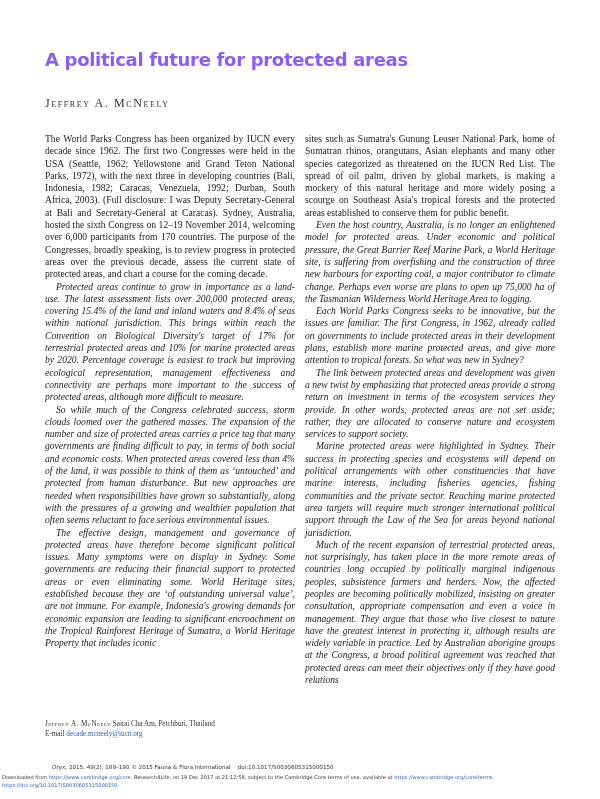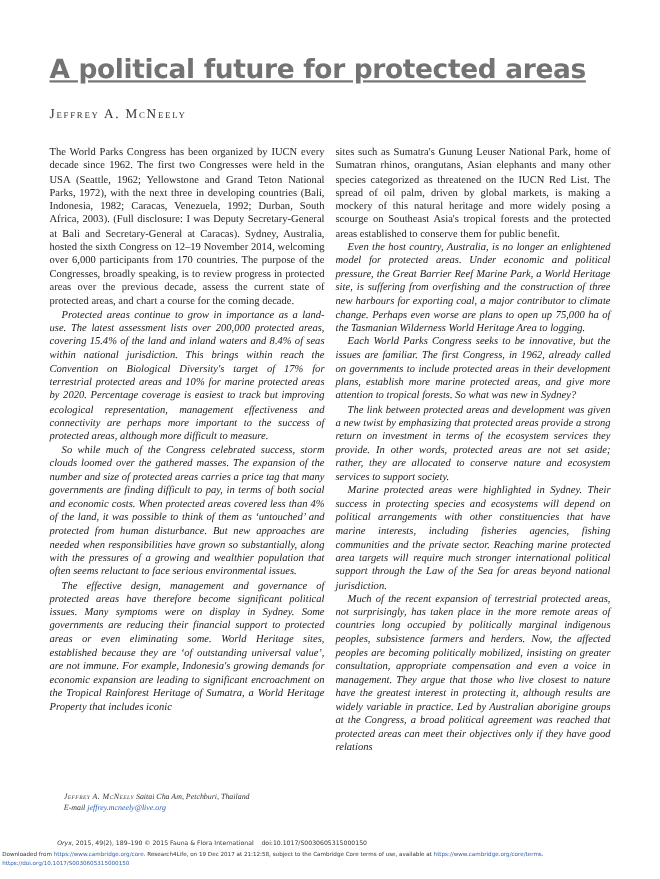--- a/index.html
+++ b/index.html
@@ -1,39 +1,39 @@
 <!DOCTYPE html>
 <html><head>
 <meta charset="utf-8">
 <style>
   html, body { margin: 0; padding: 0; background: #ffffff; }
   body { width: 600px; height: 799px; position: relative; overflow: hidden; color: #1a1a1a; }
   .title {
     position: absolute; left: 45px; top: 49px; margin: 0;
-    font-family: "DejaVu Sans", sans-serif; font-weight: bold; font-size: 24px;
-    letter-spacing: -0.3px; color: #737373; text-decoration: underline;
+    font-family: "DejaVu Sans", sans-serif; font-weight: bold; font-size: 18px;
+    letter-spacing: -0.3px; color: #8b5cf6;
   }
   .author {
     position: absolute; left: 45px; top: 96px;
     font-family: "Liberation Serif", serif; font-size: 12px; font-variant: small-caps;
     letter-spacing: 1.6px; color: #333;
   }
   .col {
     position: absolute; top: 133px; width: 250px;
     font-family: "Liberation Serif", serif; font-size: 9.6px; line-height: 12.3px;
     text-align: justify; hyphens: auto; color: #222;
   }
   .col-left { left: 45px; height: 560px; }
   .col-right { left: 305px; }
   .col p { margin: 0; text-indent: 0; }
   .col p + p { text-indent: 11px; font-style: italic; }
   .col p.cont { text-indent: 0; }
   .affil {
-    position: absolute; left: 58px; top: 719px; width: 250px;
-    font-family: "Liberation Serif", serif; font-size: 7.2px; line-height: 10px; color: #333; font-style: italic;
+    position: absolute; left: 45px; top: 719px; width: 250px;
+    font-family: "Liberation Serif", serif; font-size: 7.2px; line-height: 10px; color: #333;
   }
   .affil .sc { font-variant: small-caps; letter-spacing: 0.4px; }
   .link { color: #2a5db0; }
   .footer-cite {
     position: absolute; left: 52px; top: 764px;
     font-family: "DejaVu Sans", sans-serif; font-size: 5.6px; color: #333; white-space: nowrap;
   }
   .footer-cite .journal { font-style: italic; }
   .footer-dl {
     position: absolute; left: 2px; top: 773px; width: 596px;
@@ -62,21 +62,21 @@
   <p>The link between protected areas and development was given a new twist by emphasizing that protected areas provide a strong return on investment in terms of the ecosystem services they provide. In other words, protected areas are not set aside; rather, they are allocated to conserve nature and ecosystem services to support society.</p>
   <p>Marine protected areas were highlighted in Sydney. Their success in protecting species and ecosystems will depend on political arrangements with other constituencies that have marine interests, including fisheries agencies, fishing communities and the private sector. Reaching marine protected area targets will require much stronger international political support through the Law of the Sea for areas beyond national jurisdiction.</p>
   <p>Much of the recent expansion of terrestrial protected areas, not surprisingly, has taken place in the more remote areas of countries long occupied by politically marginal indigenous peoples, subsistence farmers and herders. Now, the affected peoples are becoming politically mobilized, insisting on greater consultation, appropriate compensation and even a voice in management. They argue that those who live closest to nature have the greatest interest in protecting it, although results are widely variable in practice. Led by Australian aborigine groups at the Congress, a broad political agreement was reached that protected areas can meet their objectives only if they have good relations</p>
 </div>
 
 <div class="affil">
   <div>
     <span class="sc">Jeffrey A. McNeely</span><span> Saitai Cha Am, Petchburi, Thailand</span>
   </div>
   <div>
-    <span>E-mail </span><a class="link">jeffrey.mcneely@live.org</a>
+    <span>E-mail </span><a class="link">decade.mcneely@iucn.org</a>
   </div>
 </div>
 
 <div class="footer-cite">
   <span class="journal">Oryx</span><span>, 2015, 49(2), 189–190 © 2015 Fauna &amp; Flora International</span>&nbsp;&nbsp;&nbsp;&nbsp;<span>doi:10.1017/S0030605315000150</span>
 </div>
 
 <div class="footer-dl">
   <span>Downloaded from </span><a class="link">https://www.cambridge.org/core</a><span>. Research4Life, on 19 Dec 2017 at 21:12:58, subject to the Cambridge Core terms of use, available at </span><a class="link">https://www.cambridge.org/core/terms</a><span>.</span>
   <a class="link line2">https://doi.org/10.1017/S0030605315000150</a>

